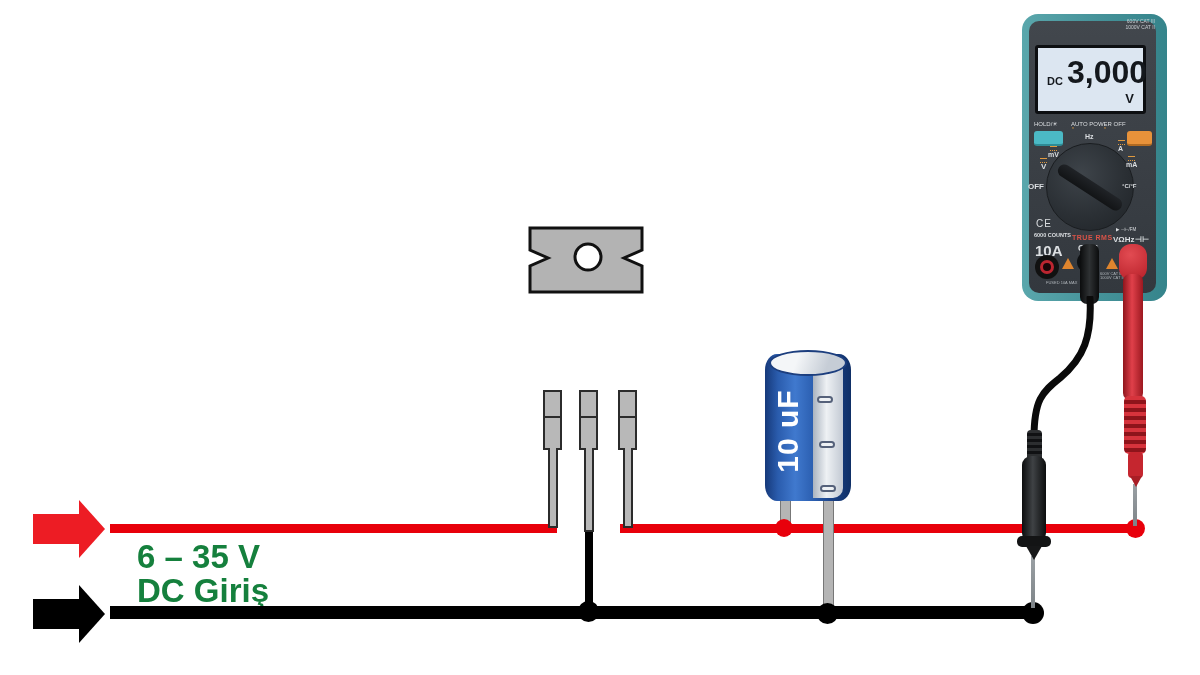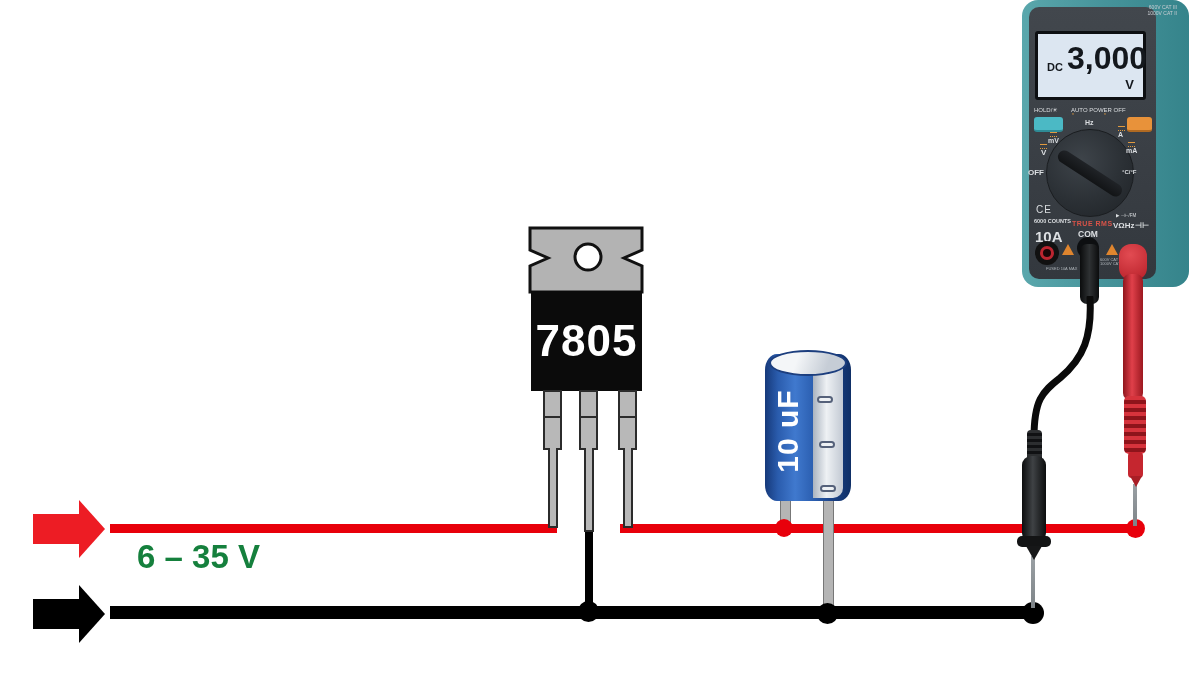--- a/index.html
+++ b/index.html
@@ -47,33 +47,31 @@
 <body>
 
 <div id="scene">
 
   <div class="abs" style="left:33px;top:514px;width:46px;height:30px;background:#ed1c24;"></div>
   <div class="abs arrow-head-red" style="left:79px;top:500px;"></div>
   <div class="abs" style="left:33px;top:599px;width:46px;height:30px;background:#000;"></div>
   <div class="abs arrow-head-black" style="left:79px;top:585px;"></div>
 
   <div class="abs inlabel" style="left:137px;top:538px;">6 – 35 V</div>
+  <div class="abs inlabel" style="left:137px;top:572px;">DC Giriş</div>
 
   <div class="abs wire-red" style="left:110px;top:524px;width:447px;height:9px;z-index:2;"></div>
   <div class="abs wire-red" style="left:620px;top:524px;width:516px;height:9px;z-index:2;"></div>
   <div class="abs wire-black" style="left:110px;top:606px;width:925px;height:13px;z-index:2;"></div>
   <div class="abs wire-black" style="left:585px;top:528px;width:8px;height:86px;z-index:1;"></div>
 
   <svg class="abs" style="left:524px;top:224px;z-index:3;" width="124" height="72">
     <path d="M6,4 H118 V26 L100,34 L118,42 V68 H6 V42 L24,34 L6,26 Z" fill="#b3b3b3" stroke="#111" stroke-width="3"></path>
     <circle cx="64" cy="33" r="13" fill="#ffffff" stroke="#111" stroke-width="3"></circle>
   </svg>
-  <div class="abs reg-body" style="left:531px;top:291px;width:111px;height:100px;z-index:3;font-size:44px;font-weight:bold;letter-spacing:1px;">
-    <span>7805</span>
-  </div>
 
   <div class="abs leg" style="left:543px;top:390px;width:19px;height:60px;z-index:3;"></div>
   <div class="abs leg" style="left:548px;top:448px;width:10px;height:80px;border-top:none;z-index:3;"></div>
   <div class="abs" style="left:545px;top:416px;width:15px;height:2px;background:#2b2b2b;z-index:3;"></div>
   <div class="abs leg" style="left:579px;top:390px;width:19px;height:60px;z-index:3;"></div>
   <div class="abs leg" style="left:584px;top:448px;width:10px;height:84px;border-top:none;z-index:3;"></div>
   <div class="abs" style="left:581px;top:416px;width:15px;height:2px;background:#2b2b2b;z-index:3;"></div>
   <div class="abs leg" style="left:618px;top:390px;width:19px;height:60px;z-index:3;"></div>
   <div class="abs leg" style="left:623px;top:448px;width:10px;height:80px;border-top:none;z-index:3;"></div>
   <div class="abs" style="left:620px;top:416px;width:15px;height:2px;background:#2b2b2b;z-index:3;"></div>
@@ -87,21 +85,21 @@
   <div class="abs cap-dash" style="left:819px;top:441px;z-index:3;"></div>
   <div class="abs cap-dash" style="left:820px;top:485px;z-index:3;"></div>
   <div class="abs cap-label" style="left:737px;top:415px;width:100px;height:32px;z-index:3;">10 uF</div>
 
   <div class="abs dot wire-red" style="left:775px;top:519px;width:18px;height:18px;z-index:4;"></div>
   <div class="abs dot wire-red" style="left:1126px;top:519px;width:19px;height:19px;z-index:4;"></div>
   <div class="abs dot wire-black" style="left:578px;top:601px;width:21px;height:21px;z-index:4;"></div>
   <div class="abs dot wire-black" style="left:817px;top:603px;width:21px;height:21px;z-index:4;"></div>
   <div class="abs dot wire-black" style="left:1022px;top:602px;width:22px;height:22px;z-index:4;"></div>
 
-  <div class="abs meter" style="left:1022px;top:0;width:167px;height:287px;z-index:5;">
+  <div class="abs meter" style="left:1022px;top:14px;width:145px;height:287px;z-index:5;">
     <div class="abs meter-face" style="left:7px;top:7px;width:127px;height:272px;"></div>
     <div class="abs mtxt" style="right:12px;top:5px;font-size:5px;text-align:right;color:#c9ced3;">
       <div>600V CAT III</div>
       <div>1000V CAT II</div>
     </div>
 
     <div class="abs lcd" style="left:13px;top:31px;width:105px;height:63px;">
       <span class="abs bold" style="left:9px;top:27px;font-size:11px;">DC</span>
       <span class="abs bold" style="left:29px;top:6px;font-size:32px;">3,000</span>
       <span class="abs bold" style="right:9px;bottom:5px;font-size:13px;">V</span>

